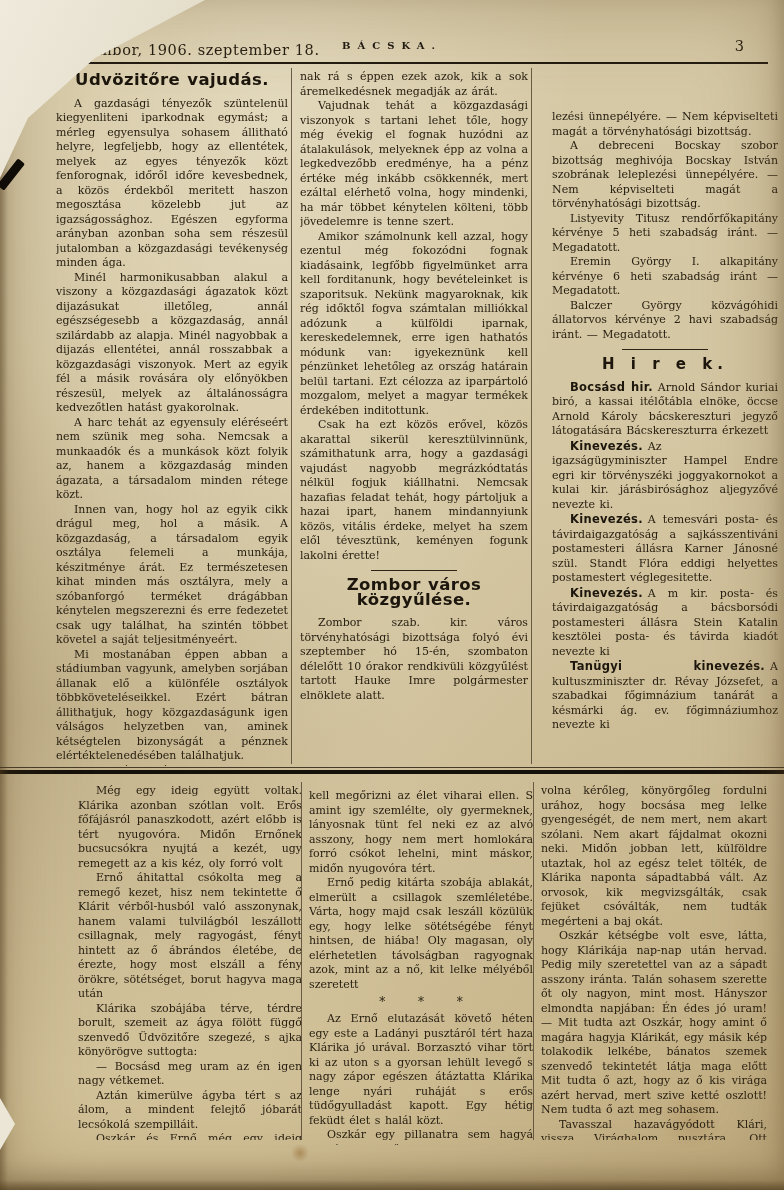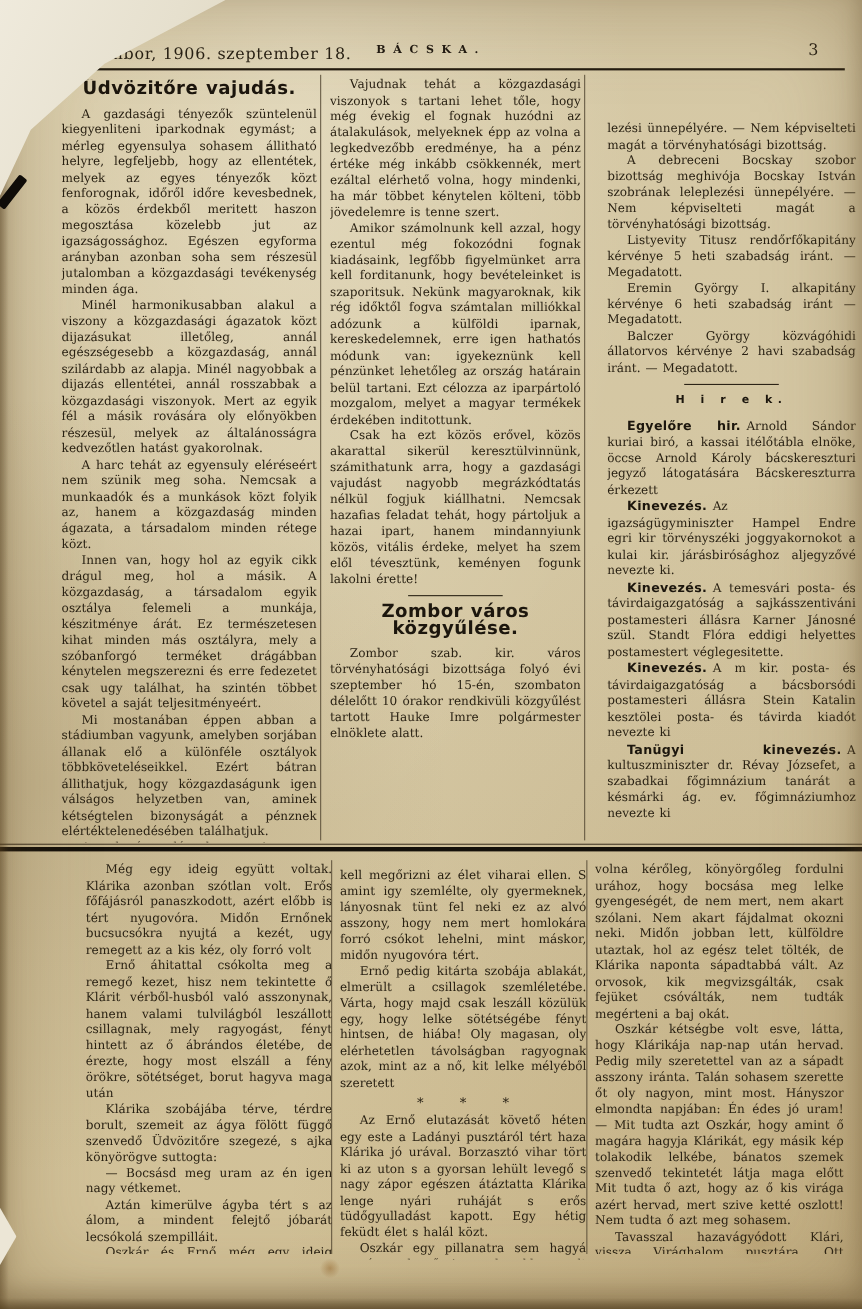--- a/index.html
+++ b/index.html
@@ -54,21 +54,21 @@
   .section-rule-thick{position:absolute;left:0;right:0;top:770px;height:4px;background:#14100a;}
 
   #bcol1{left:78px;top:784px;width:224px;height:356px;}
   #bcol2{left:309px;top:745px;width:224px;height:356px;margin-top:44px;}
   #bcol3{left:541px;top:784px;width:226px;height:356px;}
 
   .par{margin:0;text-indent:18px;}
   .cont{text-indent:0;}
   .article-title{font-family:"DejaVu Sans", sans-serif;font-weight:bold;font-size:16.5px;
     color:#1c160d;text-align:center;margin:1px 0 9px;letter-spacing:.4px;text-indent:0;}
-  .news-title{font-family:"DejaVu Sans", sans-serif;font-weight:bold;font-size:10px;
+  .news-title{font-family:"DejaVu Sans", sans-serif;font-weight:bold;font-size:15px;
     color:#1c160d;text-align:center;margin:6px 0 8px;letter-spacing:5px;text-indent:0;}
   .runin{font-family:"DejaVu Sans", sans-serif;font-weight:bold;font-size:11.5px;
     color:#1c160d;margin-right:5px;letter-spacing:.3px;}
   .mini-rule{width:86px;height:1px;background:#2c2416;margin:7px auto 7px;}
   .star-sep{text-align:center;letter-spacing:14px;font-size:12px;line-height:20px;
     text-indent:14px;color:#241d12;}
 </style>
 </head>
 <body>
 
@@ -83,40 +83,41 @@
   <p class="par">Minél harmonikusabban alakul a viszony a közgazdasági ágazatok közt dijazásukat illetőleg, annál egészségesebb a közgazdaság, annál szilárdabb az alapja. Minél nagyobbak a dijazás ellentétei, annál rosszabbak a közgazdasági viszonyok. Mert az egyik fél a másik rovására oly előnyökben részesül, melyek az általánosságra kedvezőtlen hatást gyakorolnak.</p>
   <p class="par">A harc tehát az egyensuly eléréseért nem szünik meg soha. Nemcsak a munkaadók és a munkások közt folyik az, hanem a közgazdaság minden ágazata, a társadalom minden rétege közt.</p>
   <p class="par">Innen van, hogy hol az egyik cikk drágul meg, hol a másik. A közgazdaság, a társadalom egyik osztálya felemeli a munkája, készitménye árát. Ez természetesen kihat minden más osztályra, mely a szóbanforgó terméket drágábban kénytelen megszerezni és erre fedezetet csak ugy találhat, ha szintén többet követel a saját teljesitményeért.</p>
   <p class="par">Mi mostanában éppen abban a stádiumban vagyunk, amelyben sorjában állanak elő a különféle osztályok többköveteléseikkel. Ezért bátran állithatjuk, hogy közgazdaságunk igen válságos helyzetben van, aminek kétségtelen bizonyságát a pénznek elértéktelenedésében találhatjuk.</p>
   <p class="par">A sok áremelésnek ugyanis az a furcsa következménye, hogy az emberek többet kapnak ugyan munkájukért, de többet is kénytelenek kiadni s igy az áremelkedés a pénz csekélyebb értéke mellett csak látszólagos volna, ha az áremelkedés minden szakmában már tényleg beállott volna. Egyelőre azonban még sok szakma nem emelte fel az árakat, egyesek pedig éppenséggel nem is gondolhat</p>
 </div>
 
 <div class="vrule vr1"></div>
 
 <div class="col" id="tcol2">
+  <p class="par cont">nak rá s éppen ezek azok, kik a sok áremelkedésnek megadják az árát.</p>
   <p class="par">Vajudnak tehát a közgazdasági viszonyok s tartani lehet tőle, hogy még évekig el fognak huzódni az átalakulások, melyeknek épp az volna a legkedvezőbb eredménye, ha a pénz értéke még inkább csökkennék, mert ezáltal elérhető volna, hogy mindenki, ha már többet kénytelen költeni, több jövedelemre is tenne szert.</p>
   <p class="par">Amikor számolnunk kell azzal, hogy ezentul még fokozódni fognak kiadásaink, legfőbb figyelmünket arra kell forditanunk, hogy bevételeinket is szaporitsuk. Nekünk magyaroknak, kik rég időktől fogva számtalan milliókkal adózunk a külföldi iparnak, kereskedelemnek, erre igen hathatós módunk van: igyekeznünk kell pénzünket lehetőleg az ország határain belül tartani. Ezt célozza az iparpártoló mozgalom, melyet a magyar termékek érdekében inditottunk.</p>
   <p class="par">Csak ha ezt közös erővel, közös akarattal sikerül keresztülvinnünk, számithatunk arra, hogy a gazdasági vajudást nagyobb megrázkódtatás nélkül fogjuk kiállhatni. Nemcsak hazafias feladat tehát, hogy pártoljuk a hazai ipart, hanem mindannyiunk közös, vitális érdeke, melyet ha szem elől tévesztünk, keményen fogunk lakolni érette!</p>
   <div class="mini-rule"></div>
   <div class="article-title">Zombor város közgyűlése.</div>
   <p class="par">Zombor szab. kir. város törvényhatósági bizottsága folyó évi szeptember hó 15-én, szombaton délelőtt 10 órakor rendkivüli közgyűlést tartott Hauke Imre polgármester elnöklete alatt.</p>
 
 </div>
 
 <div class="vrule vr2"></div>
 
 <div class="col" id="tcol3">
   <p class="par cont">lezési ünnepélyére. — Nem képviselteti magát a törvényhatósági bizottság.</p>
   <p class="par">A debreceni Bocskay szobor bizottság meghivója Bocskay István szobrának leleplezési ünnepélyére. — Nem képviselteti magát a törvényhatósági bizottság.</p>
   <p class="par">Listyevity Titusz rendőrfőkapitány kérvénye 5 heti szabadság iránt. — Megadatott.</p>
   <p class="par">Eremin György I. alkapitány kérvénye 6 heti szabadság iránt — Megadatott.</p>
   <p class="par">Balczer György közvágóhidi állatorvos kérvénye 2 havi szabadság iránt. — Megadatott.</p>
   <div class="mini-rule"></div>
   <div class="news-title">H i r e k.</div>
-  <p class="par"><b class="runin">Egyelőre hir.</b><span>Arnold Sándor kuriai biró, a kassai itélőtábla elnöke, öccse Arnold Károly bácskereszturi jegyző látogatására Bácskereszturra érkezett</span></p>
+  <p class="par"><b class="runin">Bocsásd hir.</b><span>Arnold Sándor kuriai biró, a kassai itélőtábla elnöke, öccse Arnold Károly bácskereszturi jegyző látogatására Bácskereszturra érkezett</span></p>
   <p class="par"><b class="runin">Kinevezés.</b><span>Az igazságügyminiszter Hampel Endre egri kir törvényszéki joggyakornokot a kulai kir. járásbirósághoz aljegyzővé nevezte ki.</span></p>
   <p class="par"><b class="runin">Kinevezés.</b><span>A temesvári posta- és távirdaigazgatóság a sajkásszentiváni postamesteri állásra Karner Jánosné szül. Standt Flóra eddigi helyettes postamestert véglegesitette.</span></p>
   <p class="par"><b class="runin">Kinevezés.</b><span>A m kir. posta- és távirdaigazgatóság a bácsborsódi postamesteri állásra Stein Katalin kesztölei posta- és távirda kiadót nevezte ki</span></p>
   <p class="par"><b class="runin">Tanügyi kinevezés.</b><span>A kultuszminiszter dr. Révay Józsefet, a szabadkai főgimnázium tanárát a késmárki ág. ev. főgimnáziumhoz nevezte ki</span></p>
 
 </div>
 
 <div class="section-rule-thin"></div>
 <div class="section-rule-thick"></div>
 

